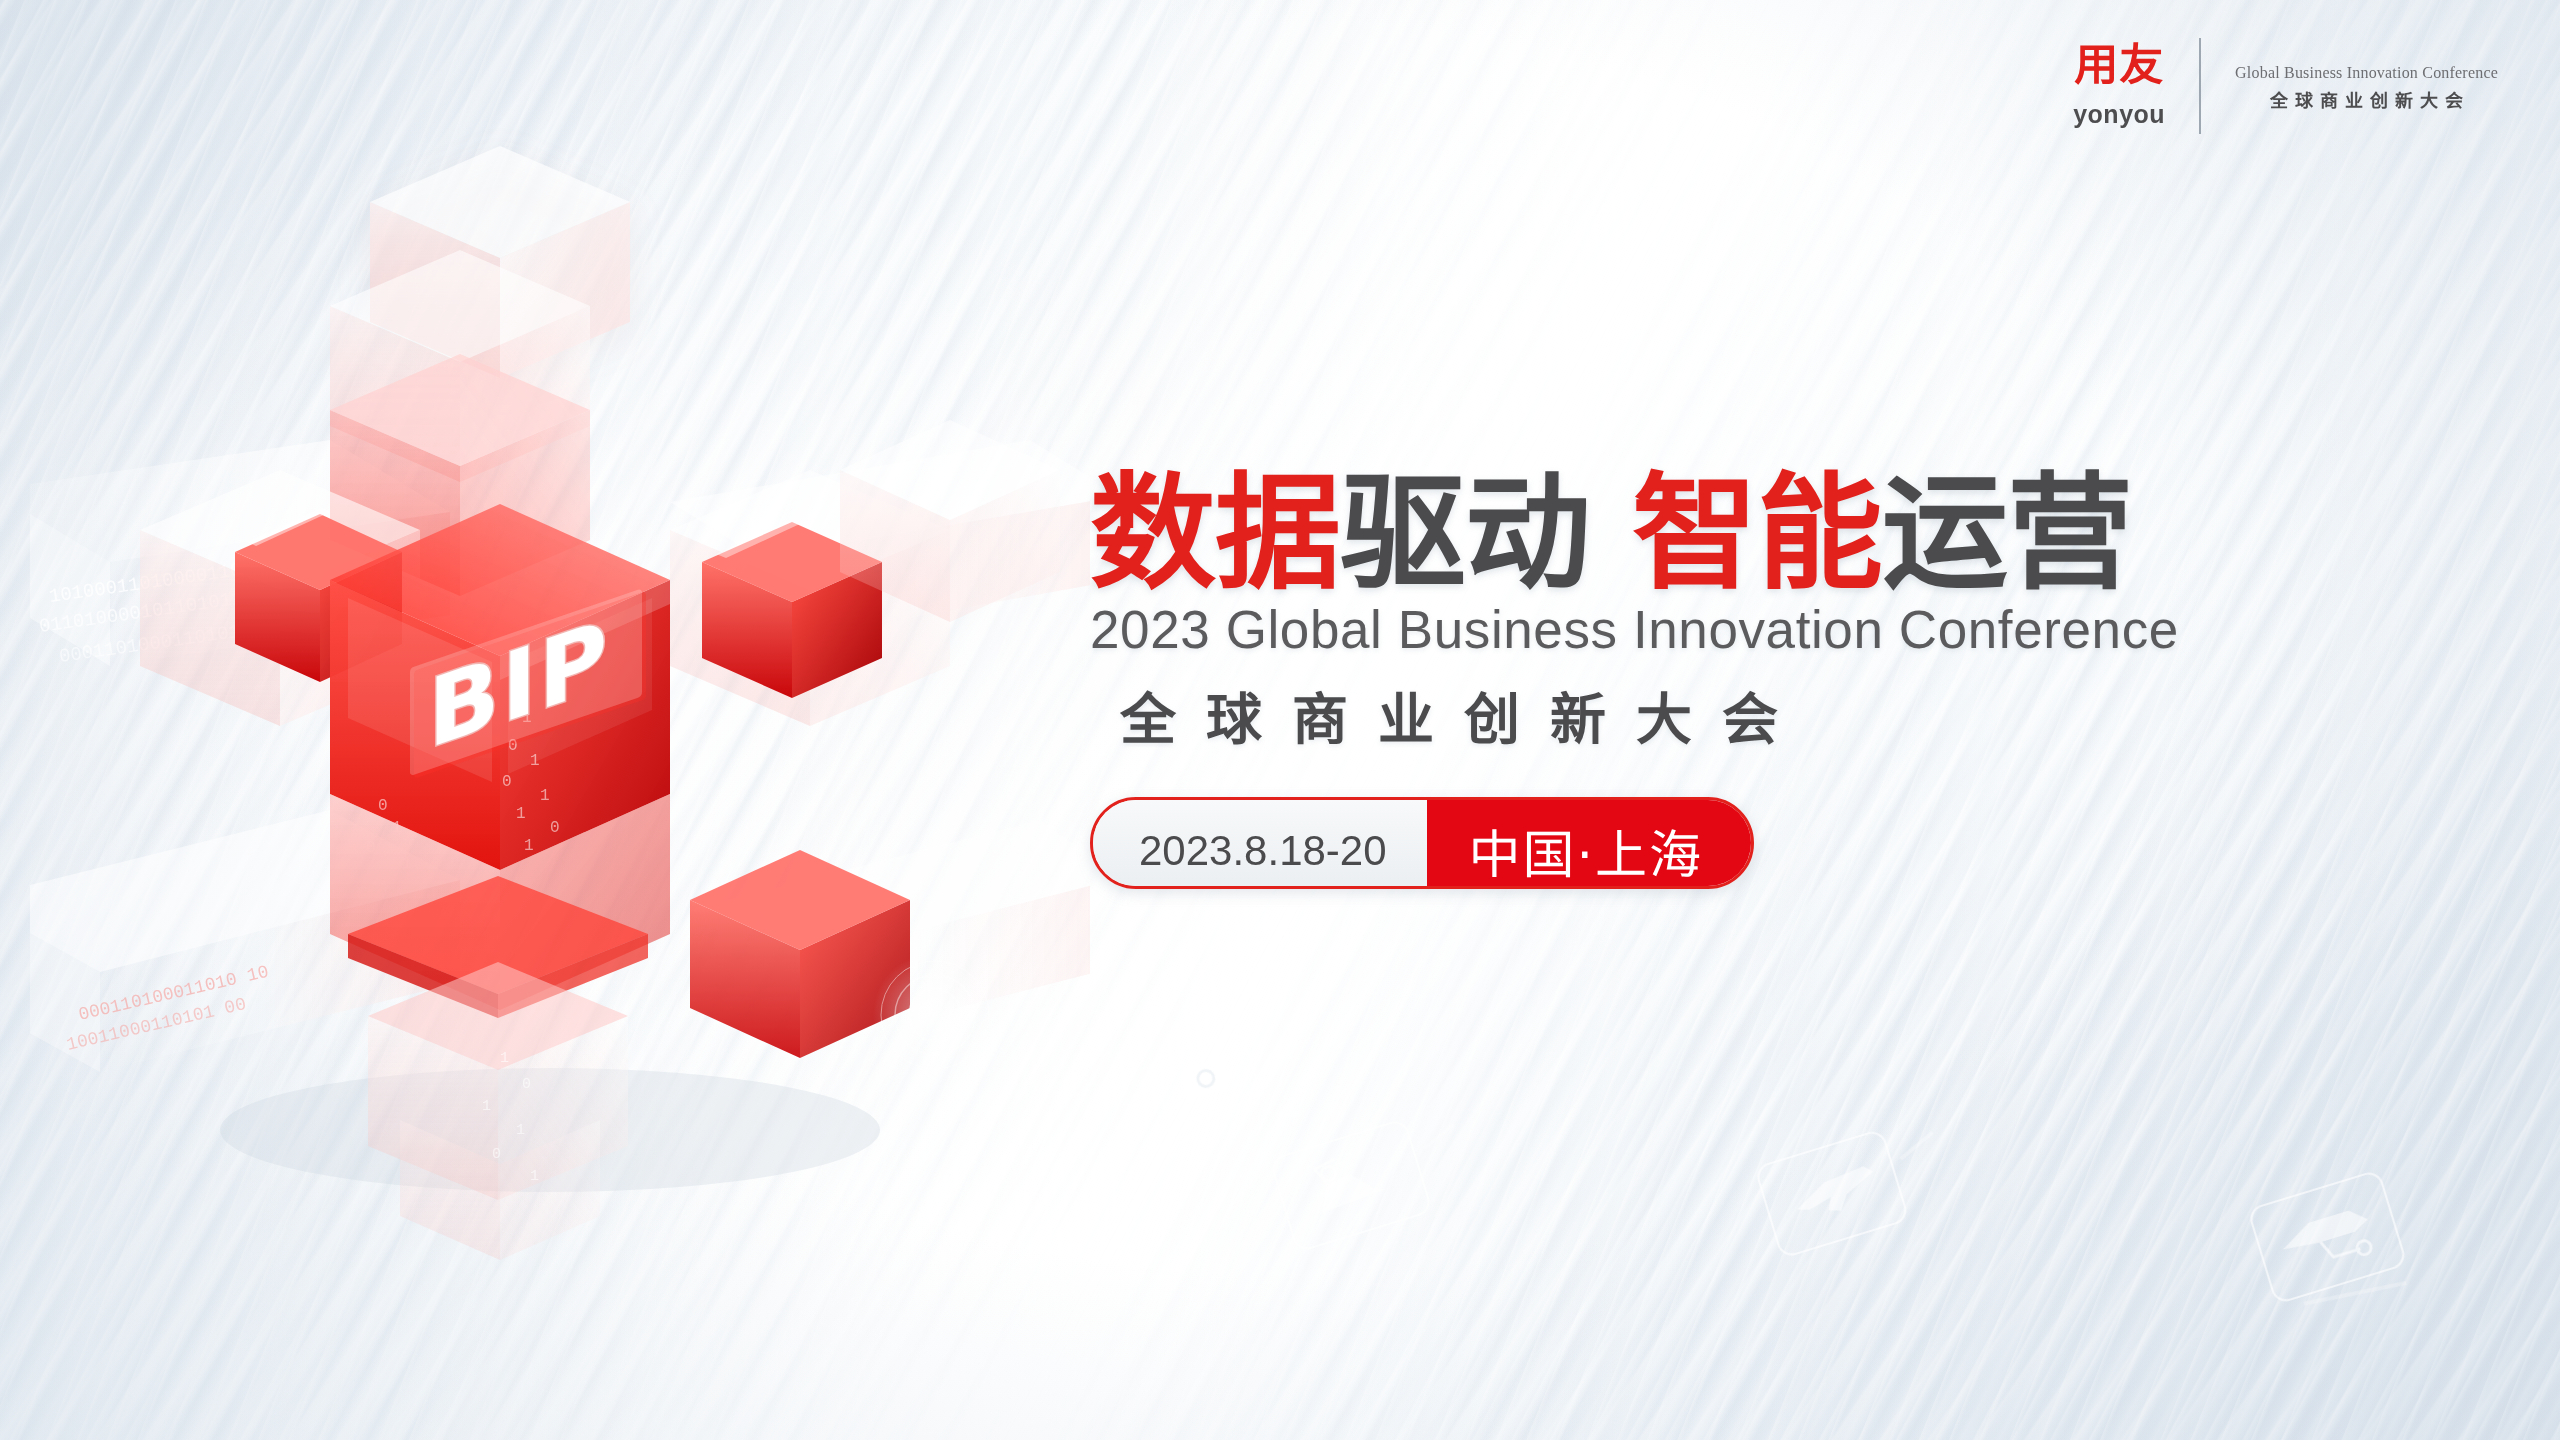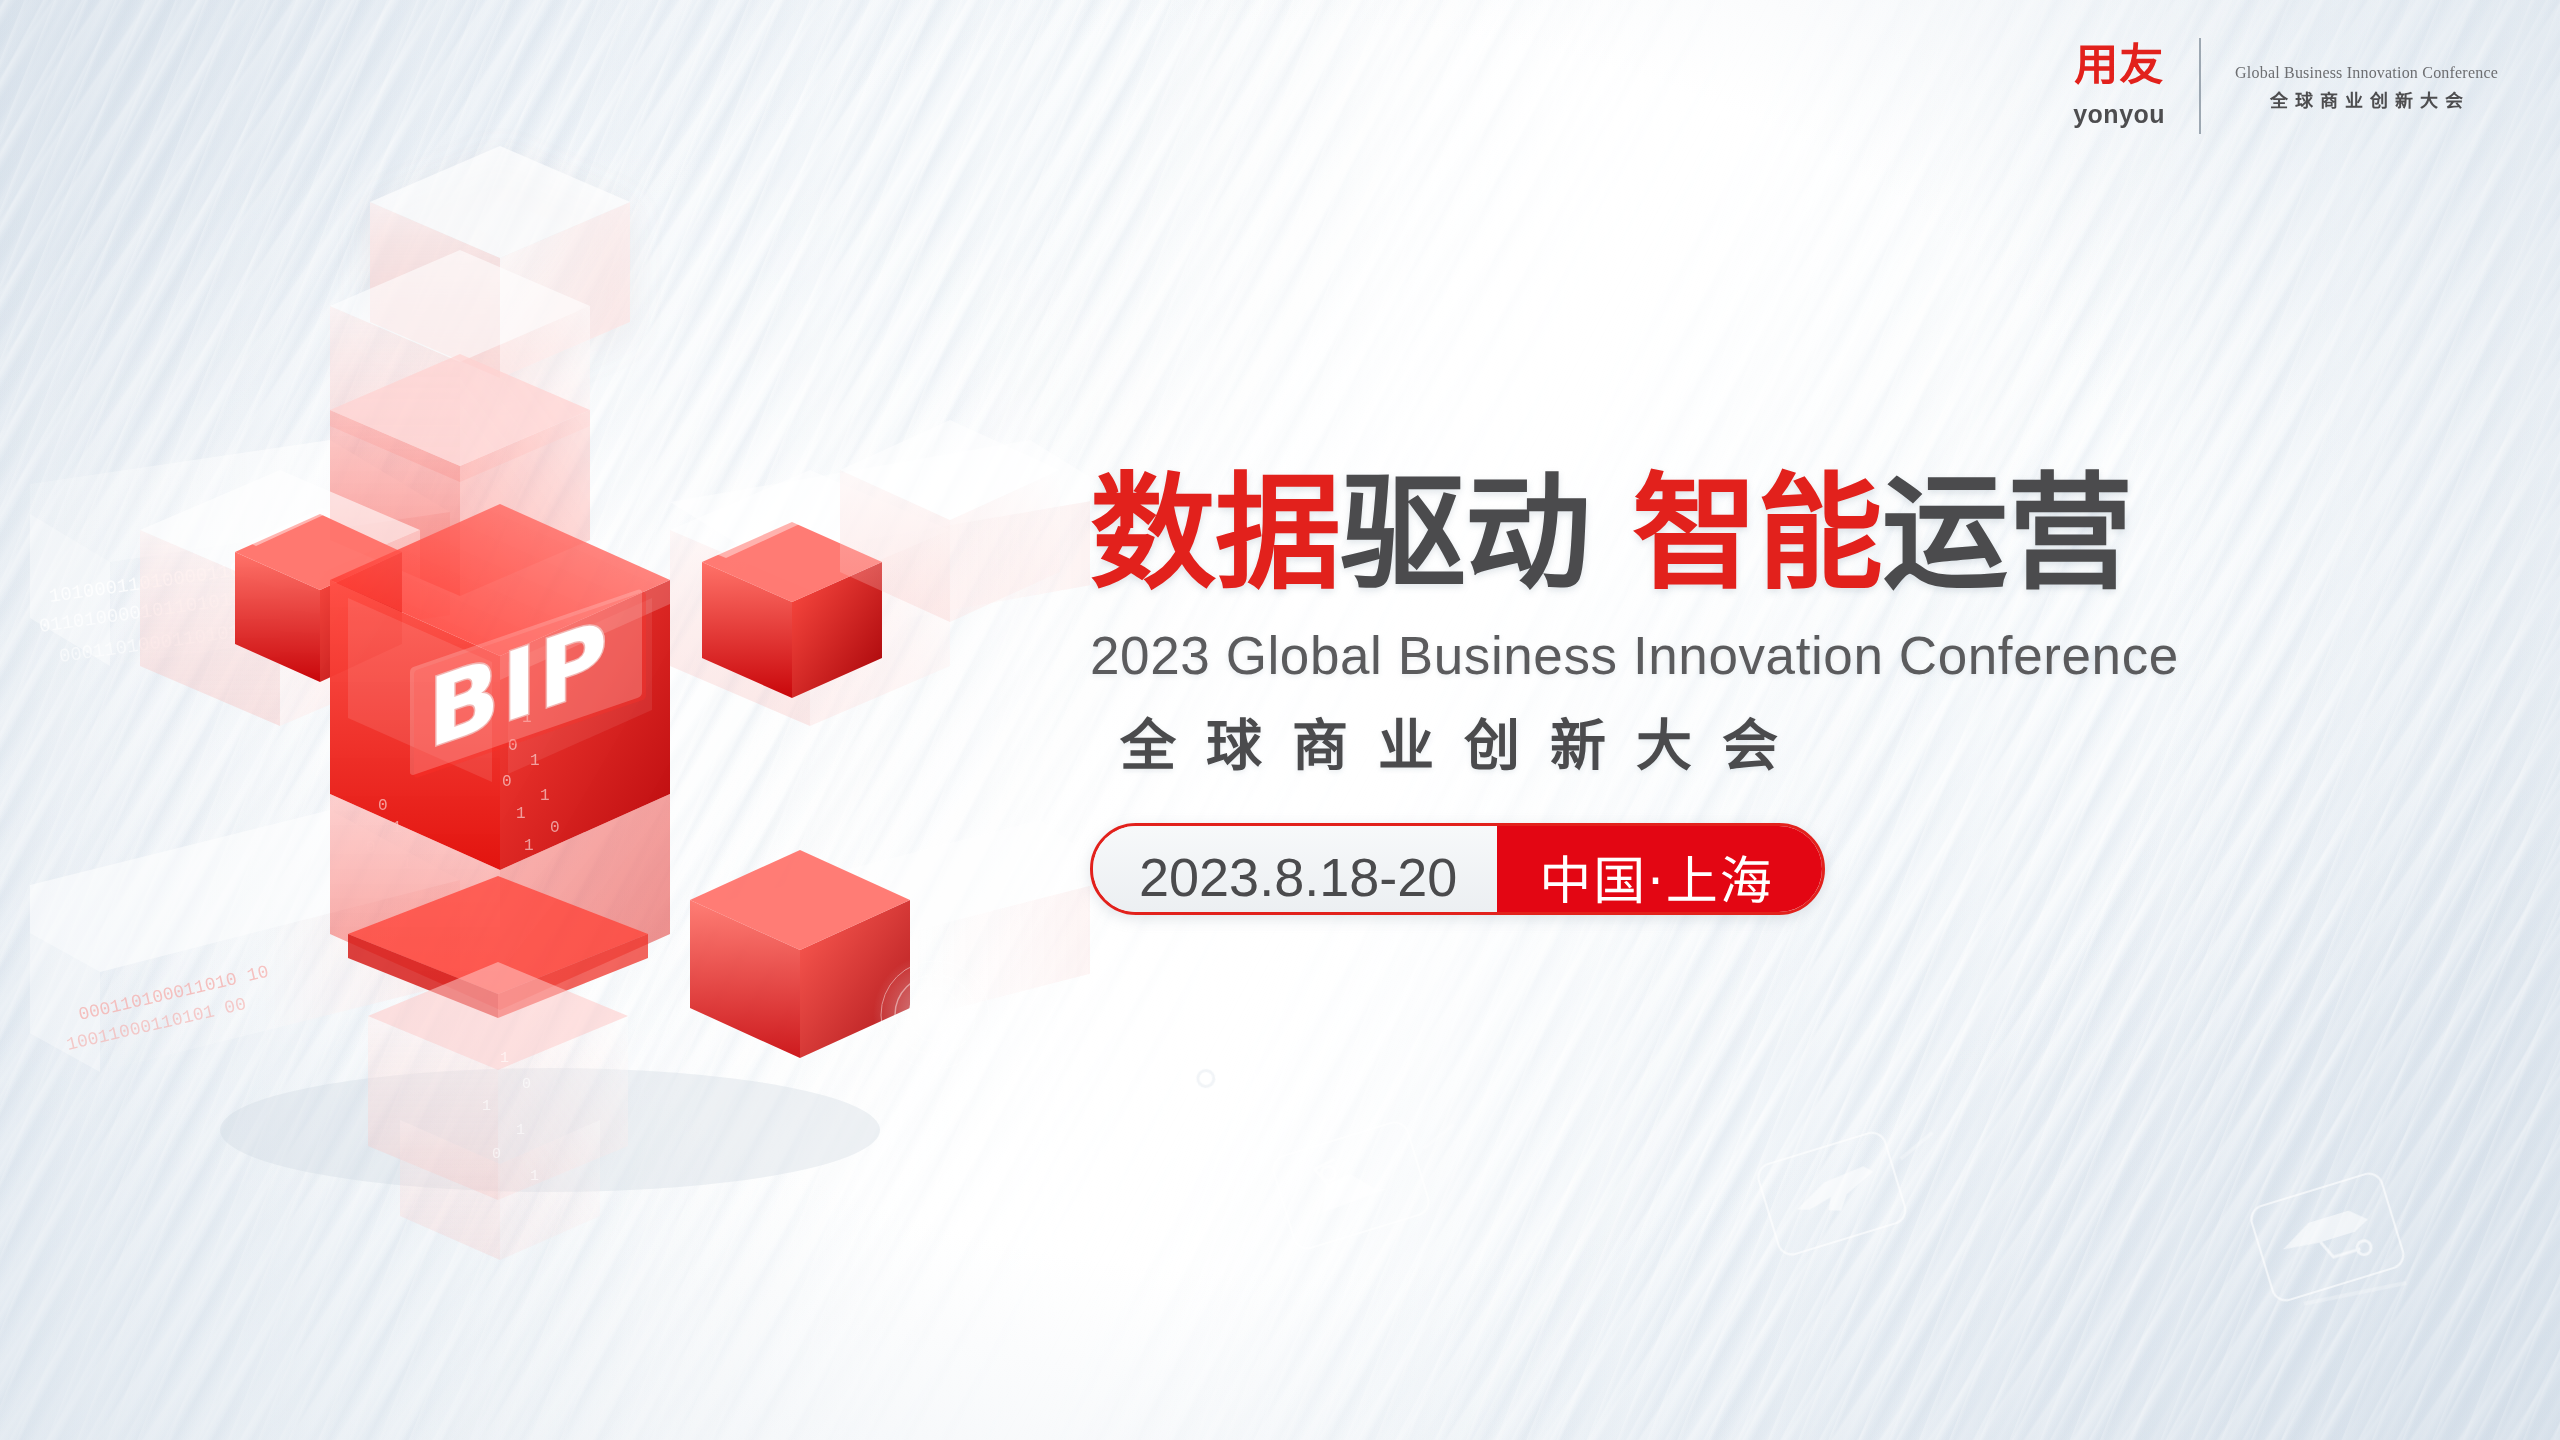--- a/index.html
+++ b/index.html
@@ -117,21 +117,21 @@
     font-size:126px; line-height:1.02; font-weight:700; white-space:nowrap;
     font-family:"DejaVu Sans","Liberation Sans",sans-serif;
     letter-spacing:-1px;
     text-shadow:0 3px 7px rgba(120,140,160,.22);
   }
   .hl-red  { color:#e2211c; }
   .hl-gray { color:#4b4b4d; }
   .hl-gap  { display:inline-block; width:42px; }
 
   .sub-en {
-    margin-top:26px;
+    margin-top:0;
     font-size:53px; color:#5b5b5d; font-weight:400;
     letter-spacing:.6px; white-space:nowrap;
     font-family:"Liberation Sans",sans-serif;
     text-shadow:0 2px 5px rgba(120,140,160,.16);
   }
   .sub-cn {
     margin-top:14px;
     font-size:56px; color:#4b4b4d; font-weight:700;
     letter-spacing:30px; text-indent:30px; white-space:nowrap;
     font-family:"DejaVu Sans","Liberation Sans",sans-serif;
@@ -143,21 +143,21 @@
     display:inline-flex; align-items:stretch;
     height:92px; border-radius:46px; overflow:hidden;
     border:3px solid #e2211c;
     box-shadow:0 4px 14px rgba(150,165,180,.28);
     background:#f2f4f6;
   }
   .pill-date {
     display:flex; align-items:center; justify-content:center;
     padding:16px 40px 0 46px;
     background:linear-gradient(180deg,#f7f9fa 0%, #eceff2 100%);
-    color:#4b4b4d; font-size:54px; font-weight:400;
+    color:#4b4b4d; font-size:42px; font-weight:400;
     letter-spacing:0px; white-space:nowrap;
     font-family:"Liberation Sans",sans-serif;
   }
   .pill-loc {
     display:flex; align-items:center; justify-content:center;
     padding:15px 48px 0 42px;
     background:#e30613; color:#ffffff;
     font-size:52px; font-weight:400; letter-spacing:2px; white-space:nowrap;
     font-family:"DejaVu Sans","Liberation Sans",sans-serif;
   }

